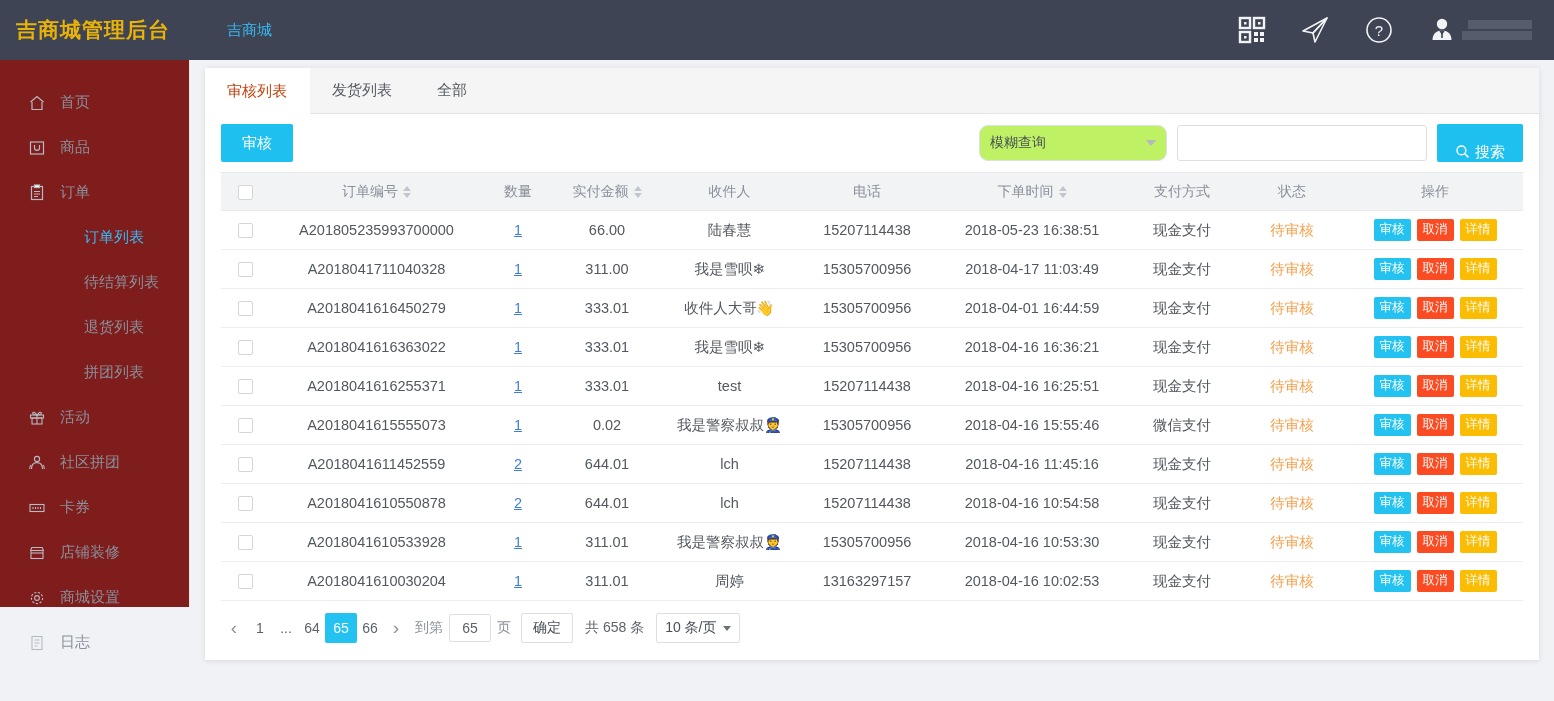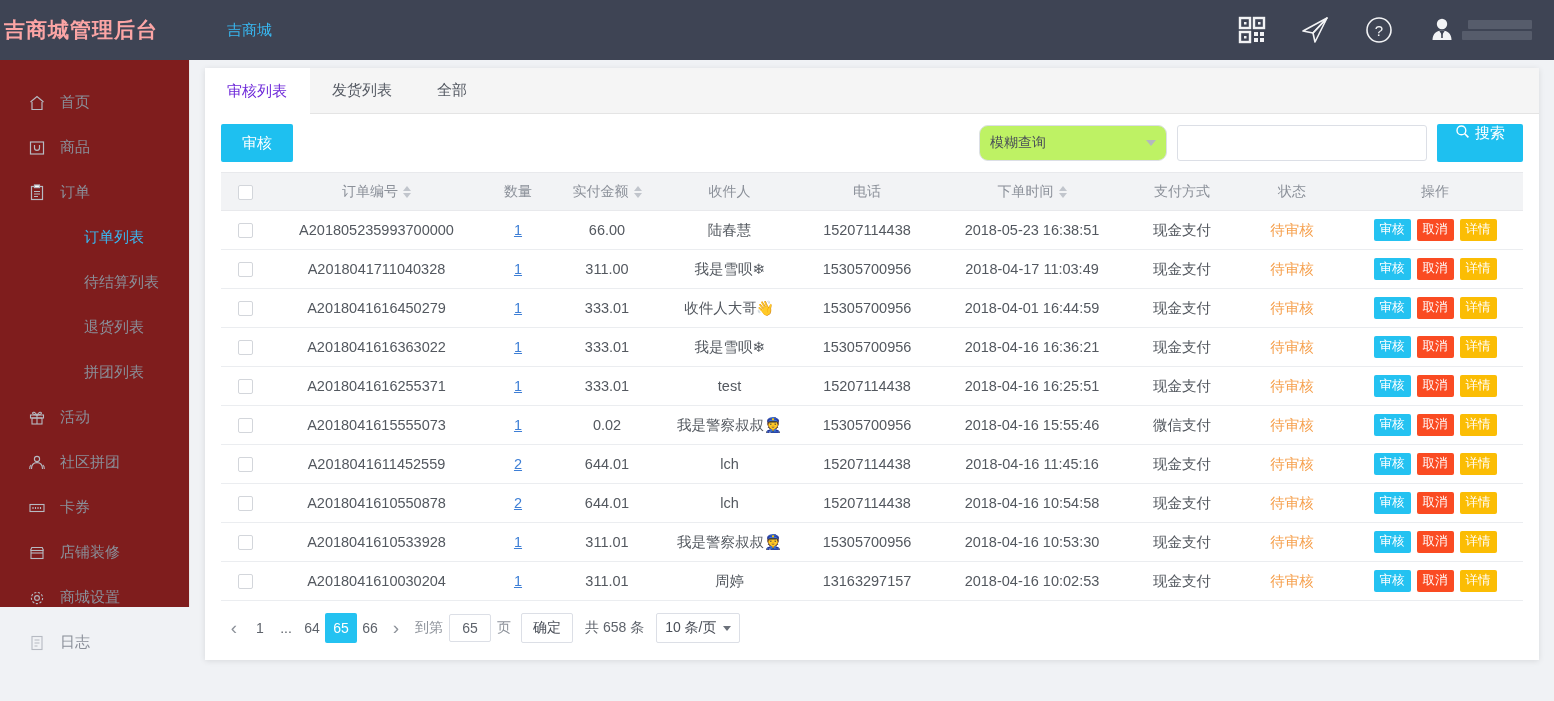--- a/index.html
+++ b/index.html
@@ -9,22 +9,22 @@
     background: #f0f2f5;
     overflow: hidden;
   }
 
   
   .topbar {
     position: absolute; top: 0; left: 0; width: 1554px; height: 60px;
     background: #3e4454; display: flex; align-items: center;
   }
   .brand {
-    color: #fca5a5; font-size: 21px; font-weight: bold;
-    padding-left: 4px; width: 190px; letter-spacing: 1px;
+    color: #eab308; font-size: 21px; font-weight: bold;
+    padding-left: 16px; width: 190px; letter-spacing: 1px;
   }
   .topnav { display: flex; align-items: center; height: 60px; flex-direction: column; }
   .topnav-item {
     color: #d6d9e0; font-size: 15px; padding: 0 22px; line-height: 60px;
     cursor: pointer; white-space: nowrap;
   }
   .topnav-item.active { color: #38b9f2; }
   .topright {
     margin-left: auto; display: flex; align-items: center; gap: 34px;
     padding-right: 18px; height: 60px;
@@ -63,21 +63,21 @@
   }
   .tabs {
     height: 46px; background: #f5f5f5; display: flex; align-items: stretch;
     border-bottom: 1px solid #e4e4e4;
   }
   .tab {
     display: flex; align-items: center; padding: 0 22px; font-size: 15px;
     color: #555a63; cursor: pointer; border-right: 1px solid transparent;
   }
   .tab.active {
-    background: #ffffff; color: #6d28d9;
+    background: #ffffff; color: #c2410c;
     border-top: 1px solid #ffffff;
     margin-bottom: -1px;
   }
 
   .toolbar {
     height: 58px; display: flex; align-items: center; padding: 0 16px;
     position: relative;
   }
   .btn-audit {
     background: #1ec0f0; color: #fff; border: none; font-size: 15px;
@@ -98,21 +98,21 @@
     border-top: 6px solid #b4b8bf;
   }
   .search-input {
     width: 250px; height: 36px; border: 1px solid #dcdfe6; margin-left: 10px;
     padding: 0 10px; font-size: 14px; color: #4a4f58; border-radius: 3px;
     font-family: inherit; outline: none;
   }
   .btn-search {
     height: 38px; padding: 0 18px; background: #1ec0f0; color: #fff;
     border: none; font-size: 15px; margin-left: 10px; cursor: pointer;
-    display: flex; align-items: flex-start; gap: 5px; border-radius: 2px;
+    display: flex; align-items: flex-end; gap: 5px; border-radius: 2px;
     font-family: inherit;
   }
 
   
   .tbl-wrap { padding: 0 16px; }
   table { width: 100%; border-collapse: collapse; }
   thead th {
     background: #f2f3f5; height: 38px; font-size: 14px; color: #8b9099;
     font-weight: normal; border-top: 1px solid #e8e9ec;
     border-bottom: 1px solid #e8e9ec;

